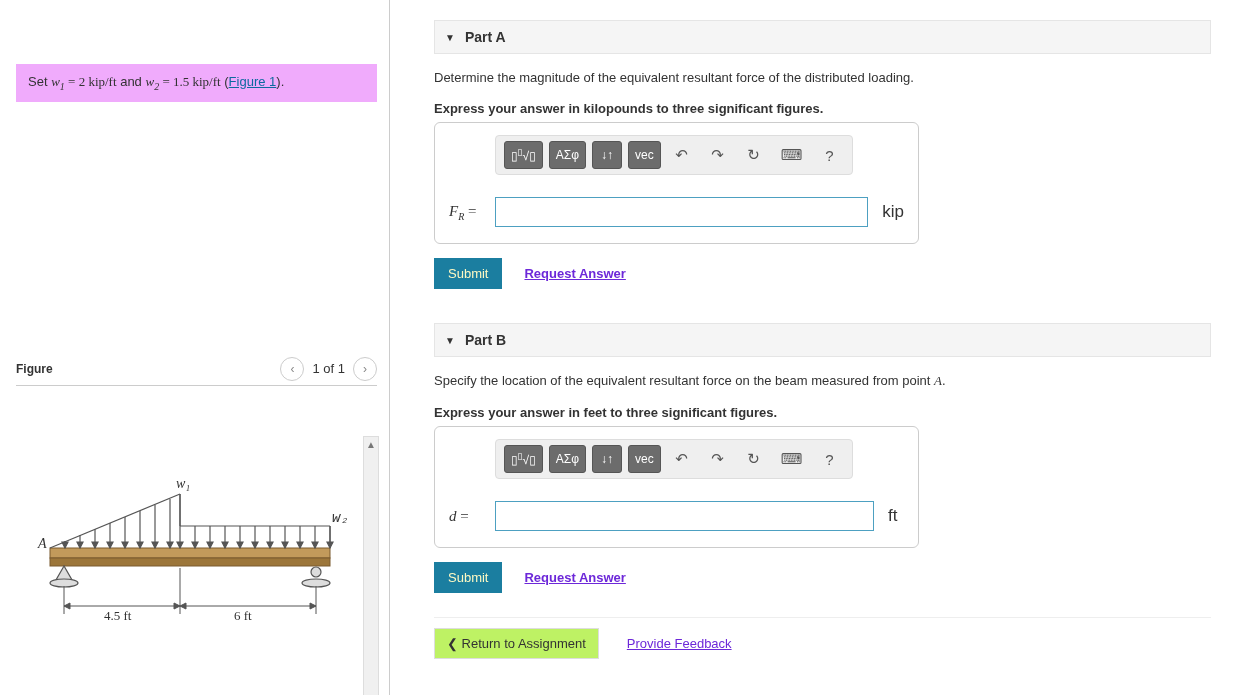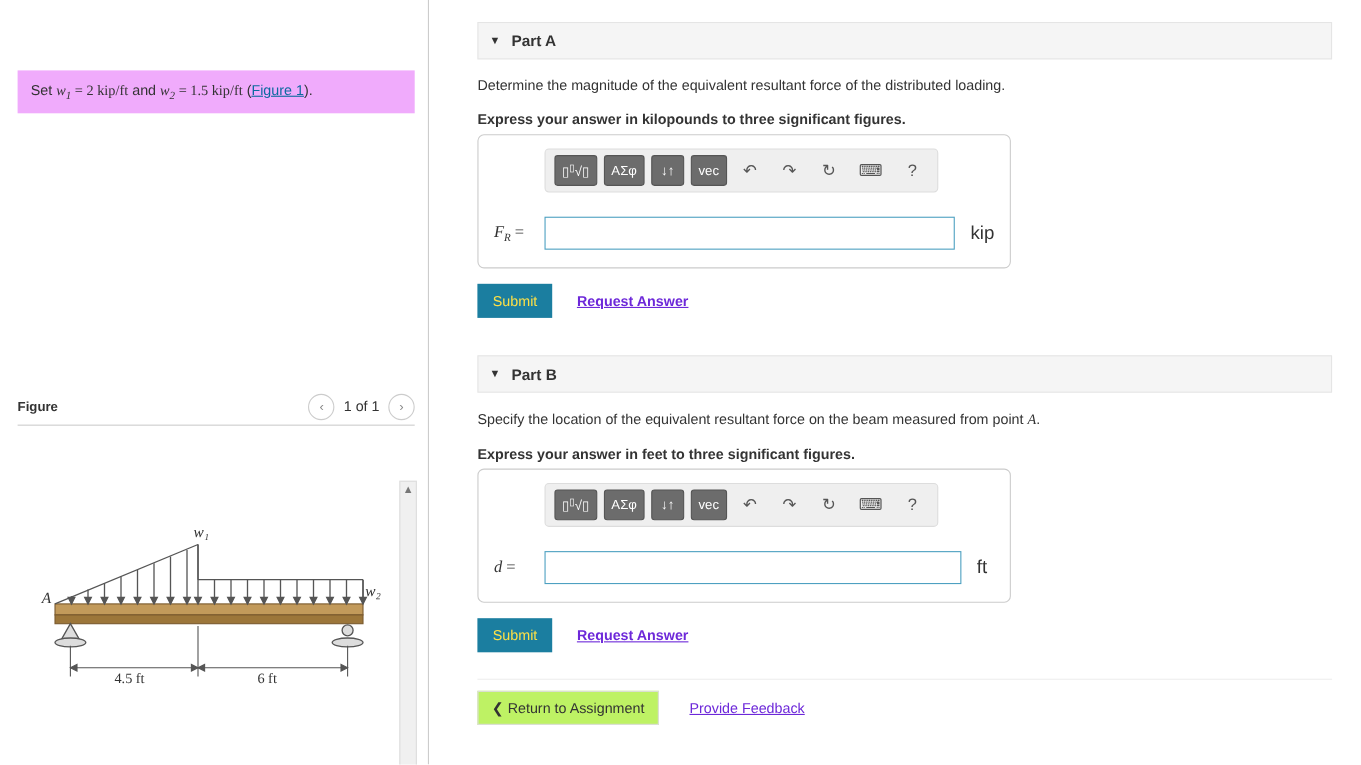--- a/index.html
+++ b/index.html
@@ -147,21 +147,21 @@
   }
   .unit {
     font-family: Liberation Sans, sans-serif;
     font-size: 17px;
     padding-left: 14px;
     min-width: 30px;
   }
   .submit-row { margin-top: 14px; display:flex; align-items:center; gap:22px; }
   .btn-submit {
     background: #1b7ea0;
-    color: #fde047;
+    color: #fef9c3;
     border: none;
     padding: 8px 14px;
     font-size: 13px;
     cursor: pointer;
   }
   .link { color: #6d28d9; text-decoration: underline; cursor: pointer; font-weight: bold; font-size: 13px; }
   .footer-bar {
     display: flex;
     align-items: center;
     gap: 28px;
@@ -276,21 +276,21 @@
             <line x1="296" y1="150" x2="296" y2="178"></line>
             <line x1="44" y1="170" x2="160" y2="170"></line>
             <polygon points="44,170 50,167 50,173" fill="#555"></polygon>
             <polygon points="160,170 154,167 154,173" fill="#555"></polygon>
             <line x1="160" y1="170" x2="296" y2="170"></line>
             <polygon points="160,170 166,167 166,173" fill="#555"></polygon>
             <polygon points="296,170 290,167 290,173" fill="#555"></polygon>
           </g>
         </svg>
         <div style="position:absolute;left:156px;top:40px;font-style:italic;font-family:'Times New Roman',serif;font-size:14px;">w₁</div>
-        <div style="position:absolute;left:312px;top:94px;font-style:italic;font-family:Liberation Serif, serif;font-size:14px;">w₂</div>
+        <div style="position:absolute;left:312px;top:74px;font-style:italic;font-family:Liberation Mono, monospace;font-size:14px;">w₂</div>
         <div style="position:absolute;left:18px;top:100px;font-style:italic;font-family:'Times New Roman',serif;font-size:14px;">A</div>
         <div style="position:absolute;left:84px;top:172px;font-family:'Times New Roman',serif;font-size:13px;">4.5 ft</div>
         <div style="position:absolute;left:214px;top:172px;font-family:'Times New Roman',serif;font-size:13px;">6 ft</div>
       </div>
       <div class="fig-scroll">
         <div class="arrow-up">▲</div>
 
       </div>
     </div>
   </div>

